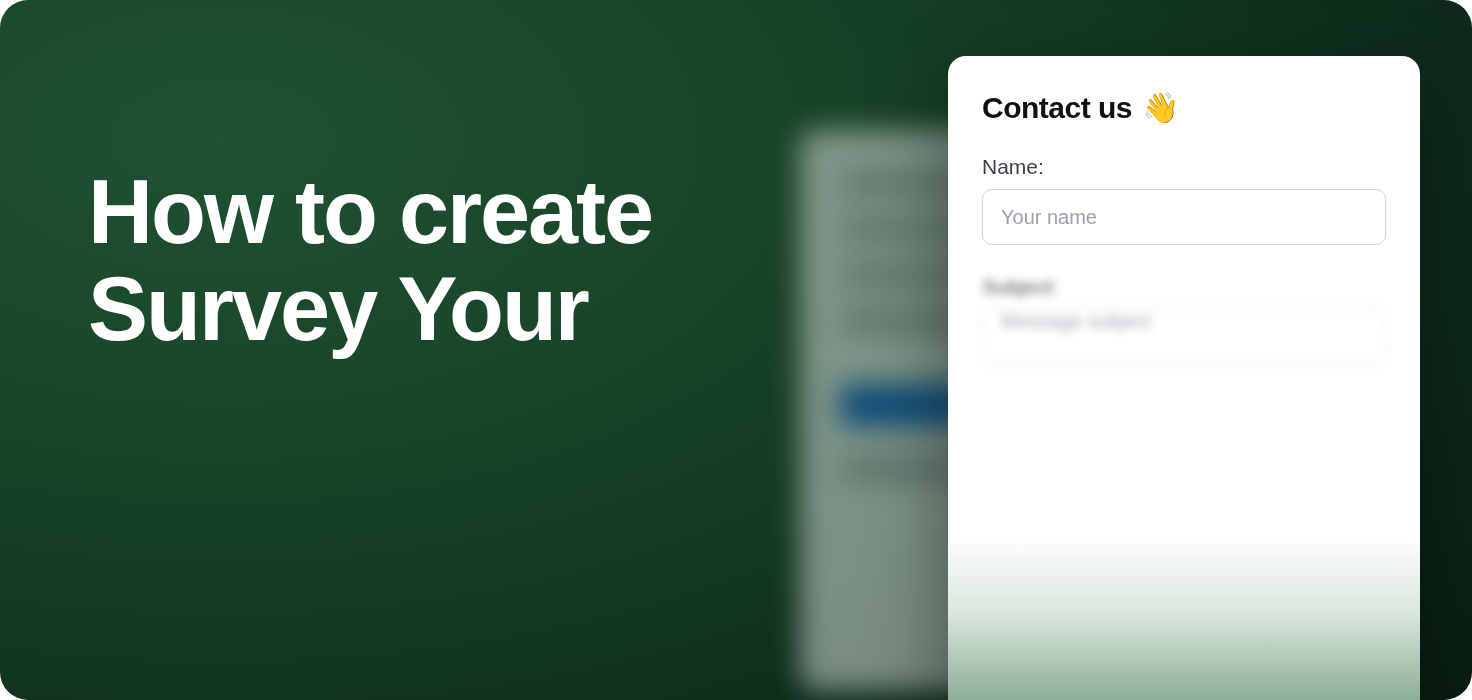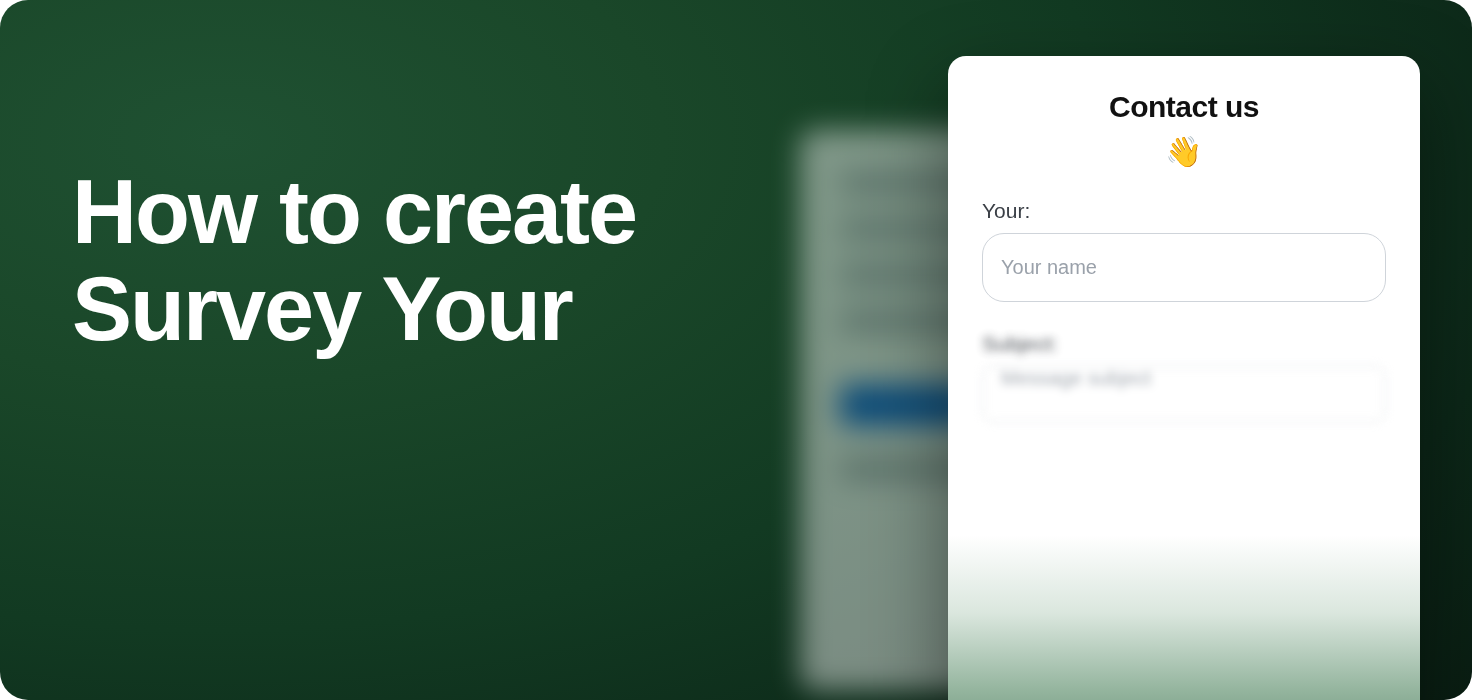--- a/index.html
+++ b/index.html
@@ -7,21 +7,21 @@
   .stage {
     position: relative;
     width: 1472px;
     height: 700px;
     border-radius: 28px;
     overflow: hidden;
     background: radial-gradient(120% 140% at 15% 20%, #1f5132 0%, #1a4729 25%, #123a22 50%, #0c2718 75%, #08180f 100%);
   }
   .headline {
     position: absolute;
-    left: 72px;
+    left: 88px;
     top: 164px;
     color: #ffffff;
     font-weight: 800;
     font-size: 90px;
     line-height: 1.08;
     letter-spacing: -2px;
   }
   
   .ghost-card {
     position: absolute;
@@ -56,37 +56,36 @@
     padding: 34px 34px 0 34px;
   }
   .form-title {
     font-size: 30px;
     font-weight: 800;
     color: #111;
     letter-spacing: -0.5px;
     display: flex;
     align-items: center;
     gap: 10px;
-    flex-direction: column;
   }
   .wave { font-size: 30px; }
   .field { margin-top: 30px; }
   .field-label {
     font-size: 21px;
     color: #3a3f46;
     font-weight: 400;
     margin-bottom: 10px;
     display: block;
   }
   .req { color: #d9453a; margin-left: 4px; }
   .text-input {
     width: 100%;
-    height: 69px;
+    height: 56px;
     border: 1px solid #cfd4da;
-    border-radius: 22px;
+    border-radius: 10px;
     padding: 0 18px;
     font-size: 20px;
     color: #222;
     background: #fff;
     outline: none;
   }
   .text-input::placeholder { color: #9aa1aa; }
   .subject-label {
     font-size: 21px;
     color: #3a3f46;
@@ -145,21 +144,21 @@
     </div>
   </div>
 
   <div class="form-card">
     <div class="form-title">
       <span>Contact us</span>
       <span class="wave">👋</span>
     </div>
 
     <div class="field">
-      <label class="field-label">Your:</label>
+      <label class="field-label">Name:</label>
       <input class="text-input" type="text" placeholder="Your name" style="">
     </div>
 
     <div class="field">
     </div>
 
     <div class="subject-label">Subject:</div>
     <div class="subject-input">Message subject</div>
 
     <div class="card-fade"></div>

